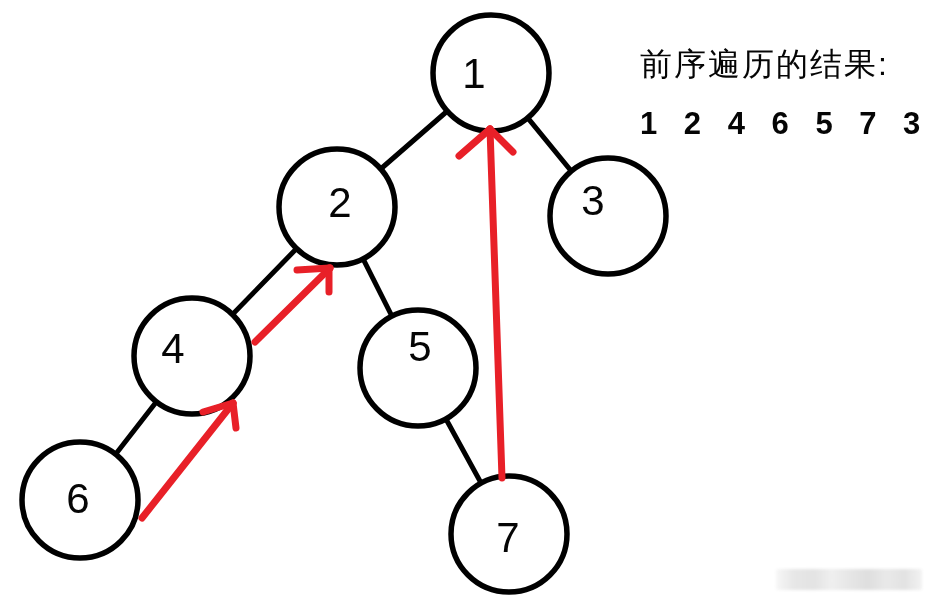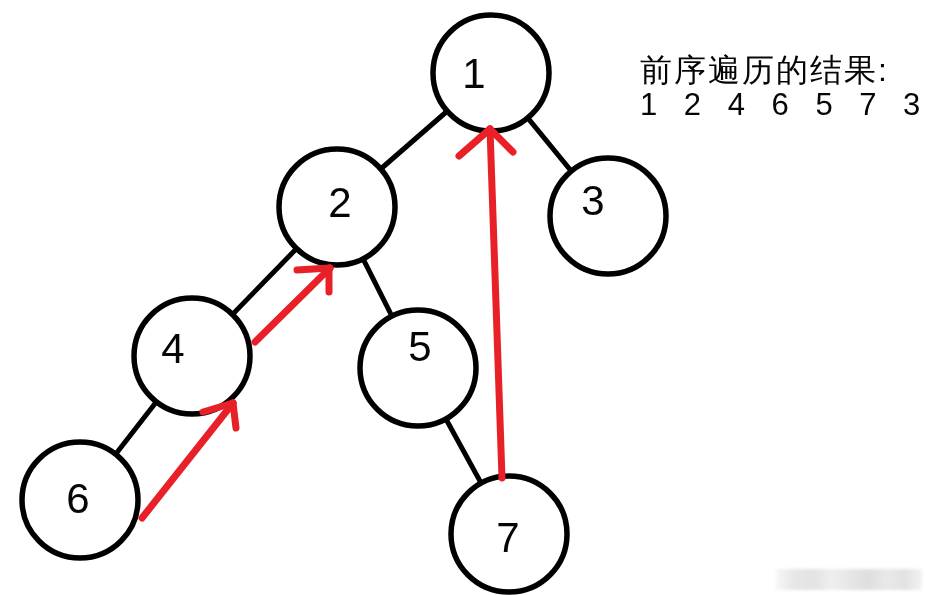--- a/index.html
+++ b/index.html
@@ -38,36 +38,38 @@
   }
   .arrow {
     stroke: var(--arrow, #e82028);
     stroke-width: 7;
     stroke-linecap: round;
     fill: none;
   }
   .caption {
     position: absolute;
     left: 640px;
-    top: 53px;
+    top: 47px;
     width: 280px;
     color: var(--text, #000000);
   }
   .caption-title {
     font-size: 32px;
     letter-spacing: 2px;
     white-space: nowrap;
     line-height: 1.1;
   }
   .caption-result {
+    margin-top: 25px;
     font-size: 31px;
     letter-spacing: 1px;
     word-spacing: 16px;
     white-space: nowrap;
     line-height: 1.1;
+    font-weight: bold;
   }
   .watermark {
     position: absolute;
     left: 776px;
     top: 569px;
     width: 146px;
     height: 21px;
     background: linear-gradient(90deg,
       #f7f7f7 0%, #e7e7e7 12%, #e3e3e3 26%, #efefef 38%,
       #e5e5e5 52%, #dedede 63%, #e9e9e9 76%, #e2e2e2 88%, #f2f2f2 100%);

